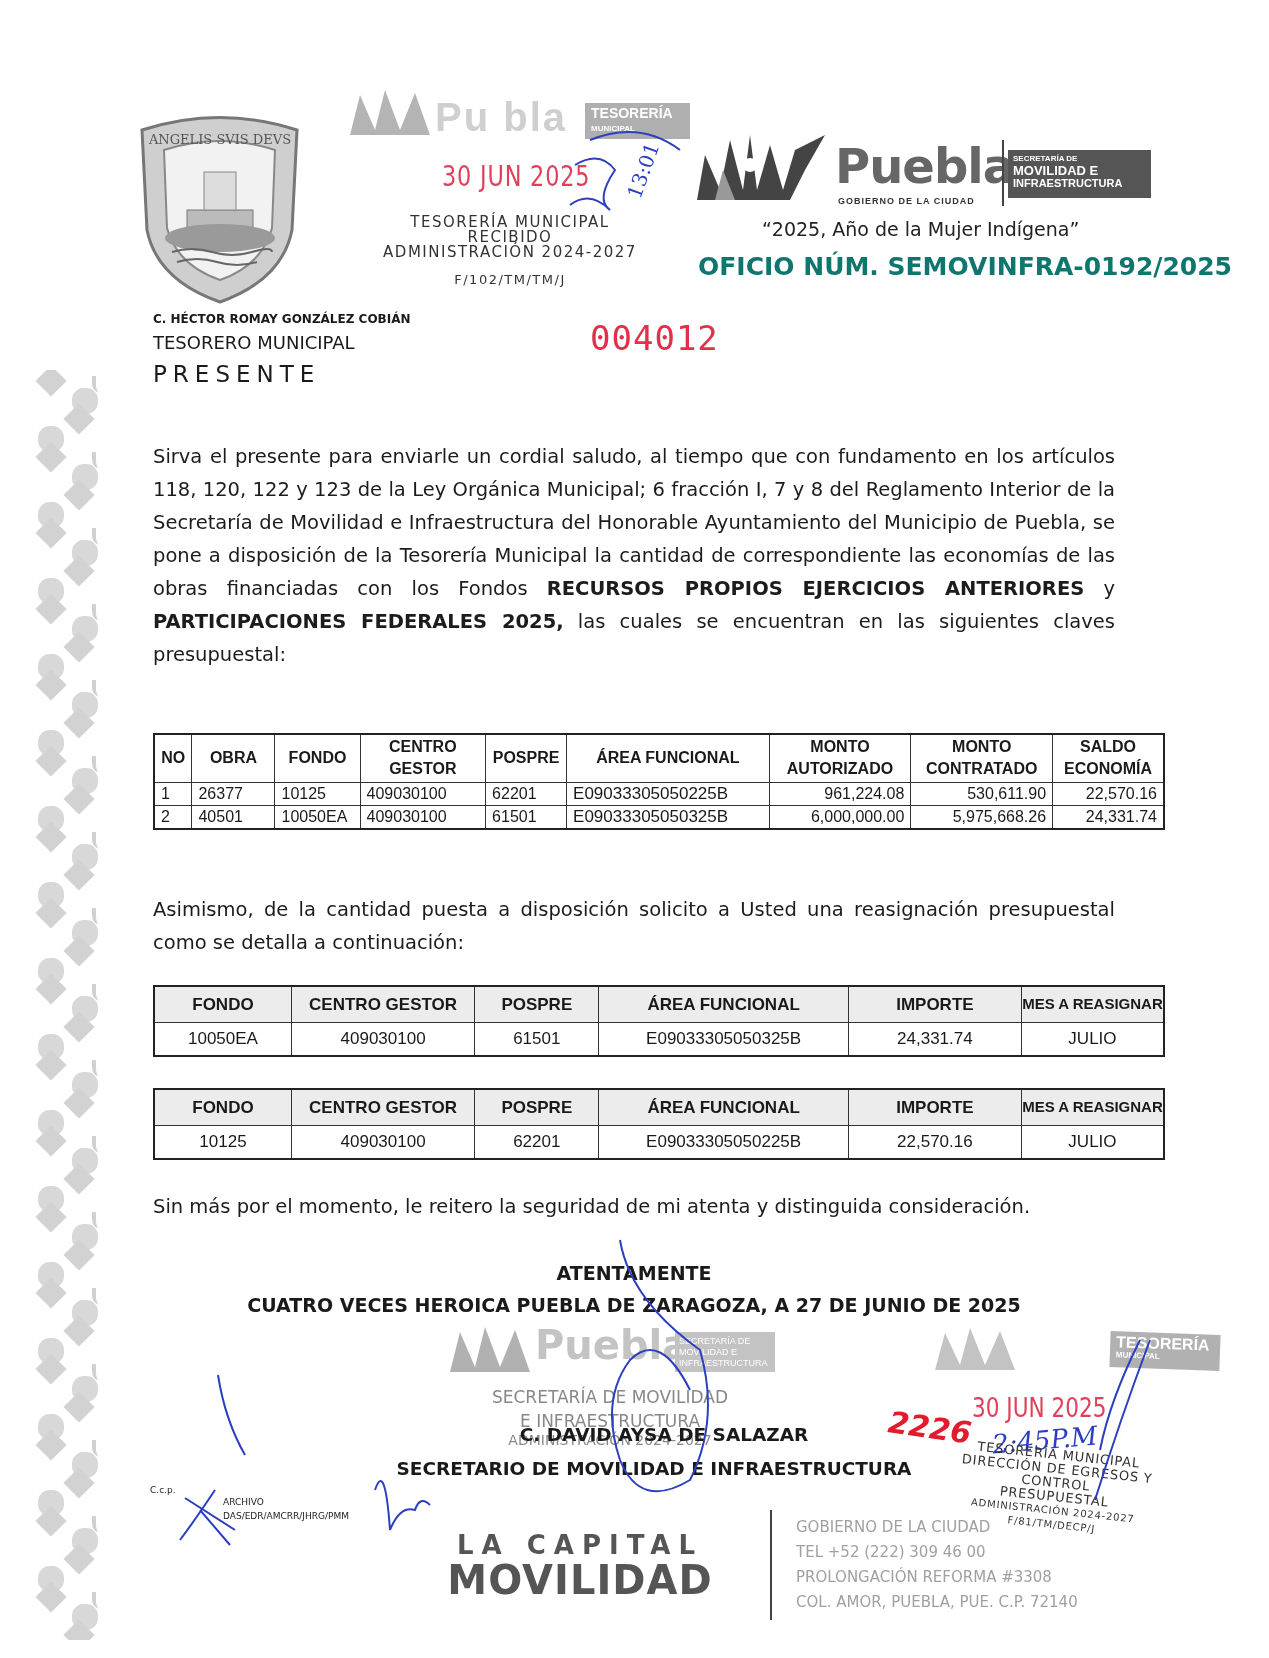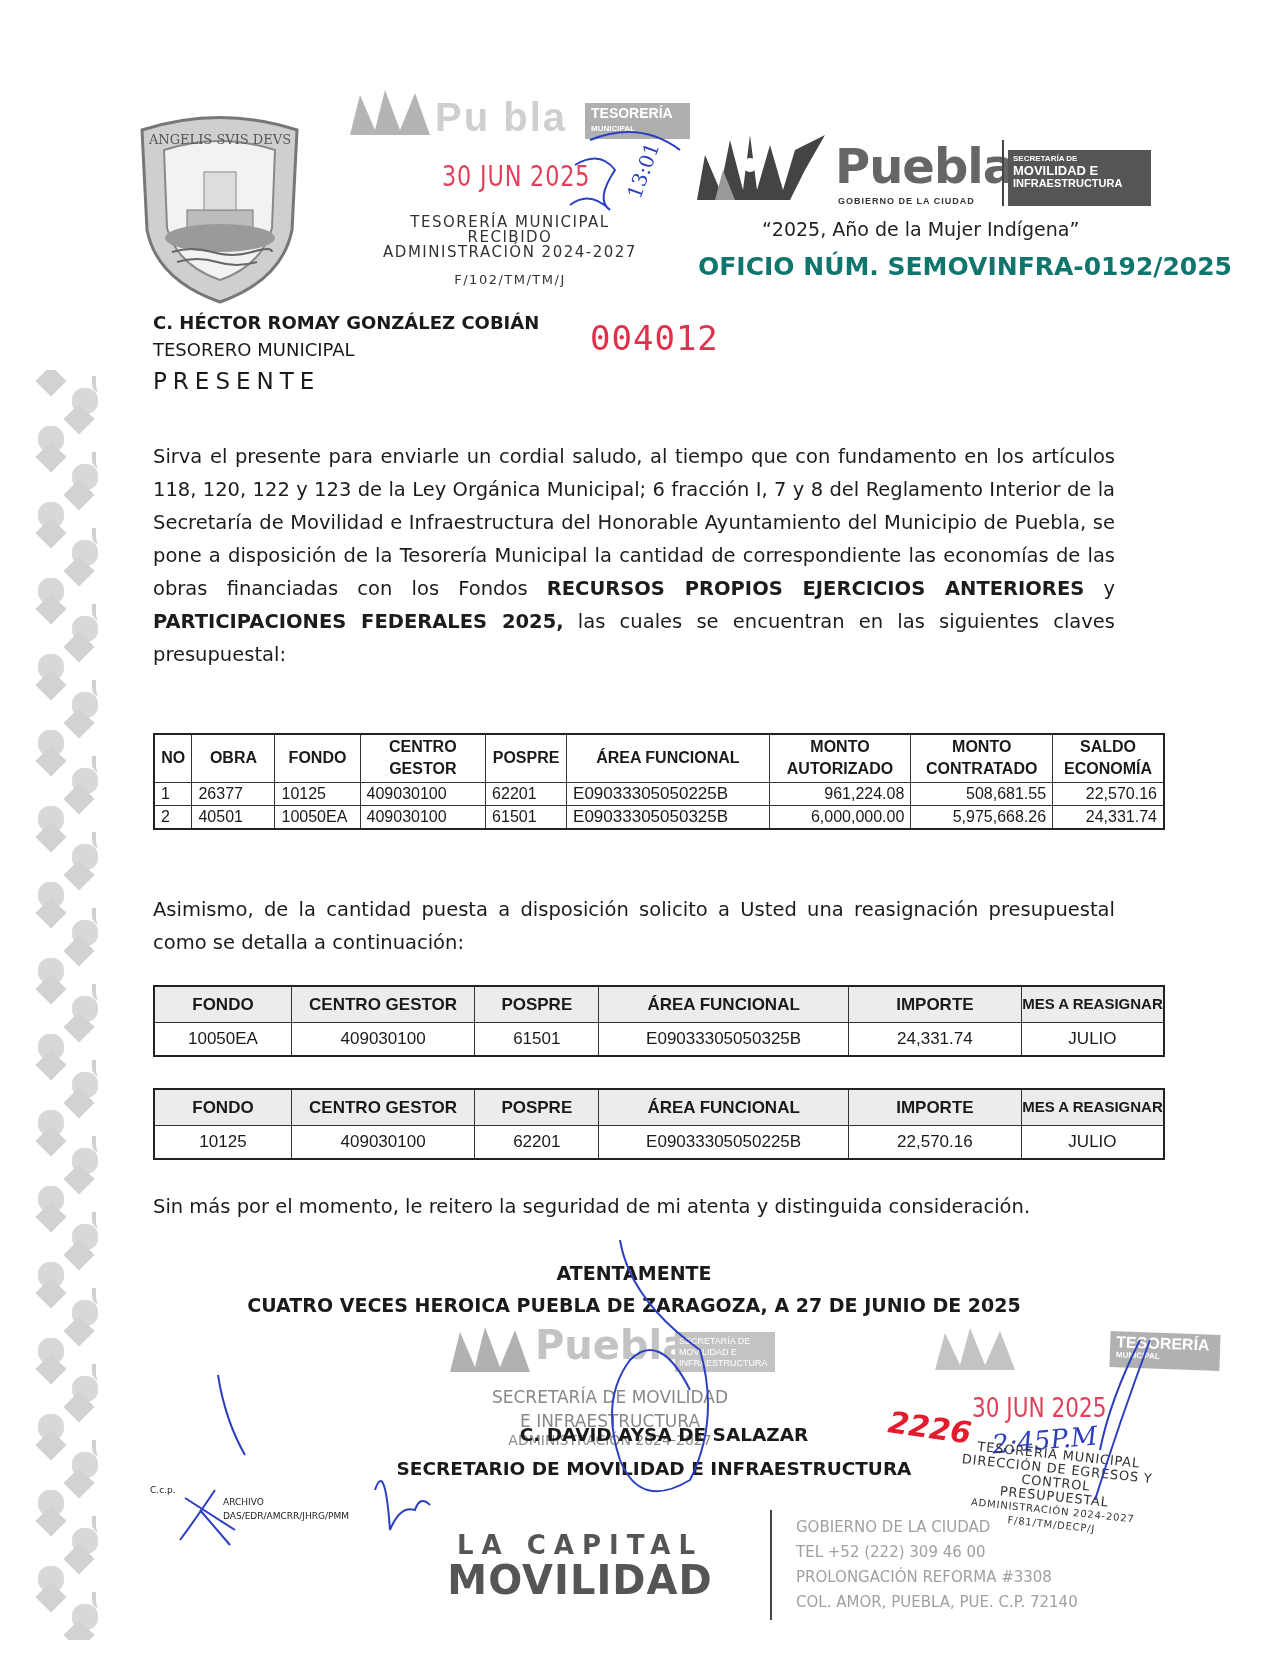--- a/index.html
+++ b/index.html
@@ -21,30 +21,30 @@
 
   .recv-date { position: absolute; left: 442px; top: 160px; color: #e0405a; font-size: 28px; letter-spacing: 1px; font-family: "DejaVu Sans", sans-serif; transform: scaleX(.8); transform-origin: left; }
   .recv-block { position: absolute; left: 370px; top: 215px; width: 280px; text-align: center; font-family: "DejaVu Sans", sans-serif; font-size: 15px; line-height: 15px; letter-spacing: 1.5px; color: #333; }
   .recv-block div:nth-child(4) { font-size: 13px; margin-top: 12px; }
 
   .puebla-logo { position: absolute; left: 695px; top: 130px; width: 460px; height: 80px; }
   .puebla-logo .emblem { position: absolute; left: 0; top: 0; width: 135px; height: 75px; }
   .puebla-logo .word { position: absolute; left: 140px; top: 8px; font-size: 48px; font-weight: bold; color: #666; font-family: "DejaVu Sans", sans-serif; letter-spacing: -1px; }
   .puebla-logo .gob { position: absolute; left: 143px; top: 66px; font-size: 9px; font-weight: bold; letter-spacing: 1px; color: #333; }
   .puebla-logo .divider { position: absolute; left: 307px; top: 10px; width: 2px; height: 66px; background: #444; }
-  .puebla-logo .sec { position: absolute; left: 313px; top: 20px; width: 143px; height: 56px; background: #555; color: #fff; padding: 3px 5px; font-weight: bold; line-height: 12px; }
+  .puebla-logo .sec { position: absolute; left: 313px; top: 20px; width: 143px; height: 48px; background: #555; color: #fff; padding: 3px 5px; font-weight: bold; line-height: 12px; }
   .puebla-logo .sec .s1 { font-size: 8px; }
   .puebla-logo .sec .s2 { font-size: 13px; }
   .puebla-logo .sec .s3 { font-size: 11px; }
 
   .motto { position: absolute; left: 762px; top: 218px; font-size: 19px; font-family: "DejaVu Sans", sans-serif; color: #222; }
   .oficio { position: absolute; left: 698px; top: 252px; font-size: 25px; font-weight: bold; font-family: "DejaVu Sans", sans-serif; color: #0f766e; text-align: center; }
 
   .addressee { position: absolute; left: 153px; top: 312px; font-family: "DejaVu Sans", sans-serif; }
-  .addressee .name { font-weight: bold; font-size: 18px; }
+  .addressee .name { font-weight: bold; font-size: 12px; }
   .addressee .role { font-size: 18px; margin-top: 6px; }
   .addressee .presente { font-size: 23px; letter-spacing: 6px; margin-top: 8px; }
   .folio { position: absolute; left: 590px; top: 318px; font-size: 34px; color: #e0304a; font-family: "DejaVu Sans Mono", monospace; letter-spacing: 1px; }
 
   .body-text { position: absolute; left: 153px; width: 962px; font-family: "DejaVu Sans", sans-serif; font-size: 19.5px; line-height: 33px; text-align: justify; color: #1c1c1c; }
   .p1 { top: 440px; }
   .p2 { top: 893px; }
   .p3 { top: 1190px; }
   .body-text b { font-weight: bold; }
   .body-text .amount-line { display: block; text-align-last: justify; font-weight: bold; }
@@ -270,21 +270,21 @@
   </thead>
   <tbody>
     <tr>
       <td>1</td>
       <td>26377</td>
       <td>10125</td>
       <td>409030100</td>
       <td>62201</td>
       <td class="c-area">E09033305050225B</td>
       <td class="num">961,224.08</td>
-      <td class="num">508,681.55</td>
+      <td class="num">530,611.90</td>
       <td class="num">22,570.16</td>
     </tr>
     <tr>
       <td>2</td>
       <td>40501</td>
       <td>10050EA</td>
       <td>409030100</td>
       <td>61501</td>
       <td class="c-area">E09033305050325B</td>
       <td class="num">6,000,000.00</td>

